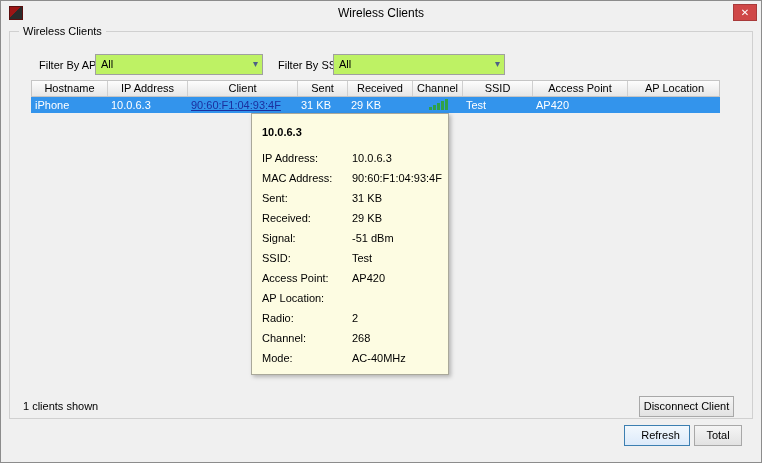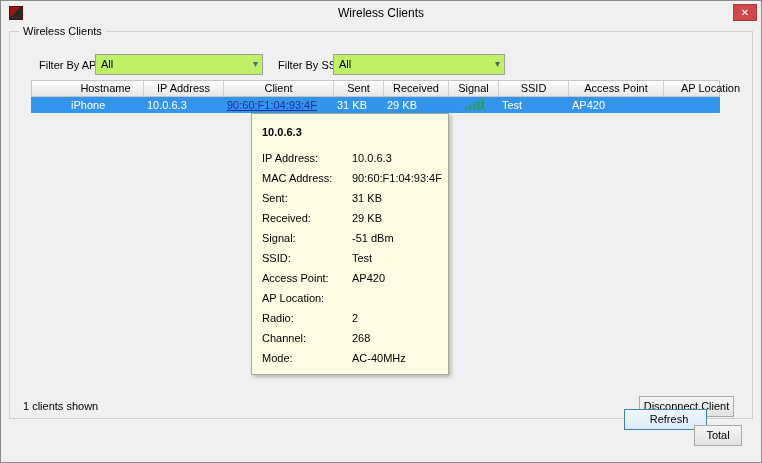--- a/index.html
+++ b/index.html
@@ -58,21 +58,20 @@
   .combo-ap   { left:94px;  width:168px; }
   .combo-ssid { left:332px; width:172px; }
   .combo-value { position:absolute; left:5px; top:3px; }
   .combo-chevron {
     position:absolute; right:4px; top:3px; color:#4d6185; font-size:10px;
   }
   
   .grid-row {
     display:grid;
     grid-template-columns:76px 80px 110px 50px 65px 50px 70px 95px 93px;
-    padding-left:36px;
   }
   .thead {
     position:absolute; left:30px; top:79px; width:689px; height:17px;
     background:linear-gradient(#fdfdfd,#e6e6e6);
     border:1px solid #c5c5c5;
   }
   .thead .th {
     height:15px; line-height:15px; text-align:center;
     border-right:1px solid #cfcfcf;
     overflow:hidden; white-space:nowrap;
@@ -105,21 +104,21 @@
   .btn {
     position:absolute; height:21px;
     background:linear-gradient(#f5f5f5,#e2e2e2);
     border:1px solid #a8a8a8;
     font-family:"Liberation Sans", sans-serif;
     font-size:11px; text-align:center; line-height:19px;
     cursor:pointer;
   }
   .btn-disconnect { left:638px; top:395px; width:95px; }
   .btn-refresh {
-    left:623px; top:408px; width:83px;
+    left:623px; top:424px; width:66px;
     border:1px solid #3c7fb1; background:linear-gradient(#f2f8fd,#dceafa);padding-left:7px;
   }
   .btn-close { left:693px; top:424px; width:48px; }
 </style>
 </head>
 <body>
 
 <div class="window">
 
   <div class="titlebar">
@@ -141,21 +140,21 @@
     <span class="combo-value">All</span>
     <span class="combo-chevron">▾</span>
   </div>
 
   <div class="thead grid-row">
     <span class="th">Hostname</span>
     <span class="th">IP Address</span>
     <span class="th">Client</span>
     <span class="th">Sent</span>
     <span class="th">Received</span>
-    <span class="th">Signal</span>
+    <span class="th">Channel</span>
     <span class="th">SSID</span>
     <span class="th">Access Point</span>
     <span class="th">AP Location</span>
   </div>
 
   <div class="trow grid-row">
     <span class="td">iPhone</span>
     <span class="td">10.0.6.3</span>
     <span class="td"><span class="mac-link">90:60:F1:04:93:4F</span></span>
     <span class="td">31 KB</span>

